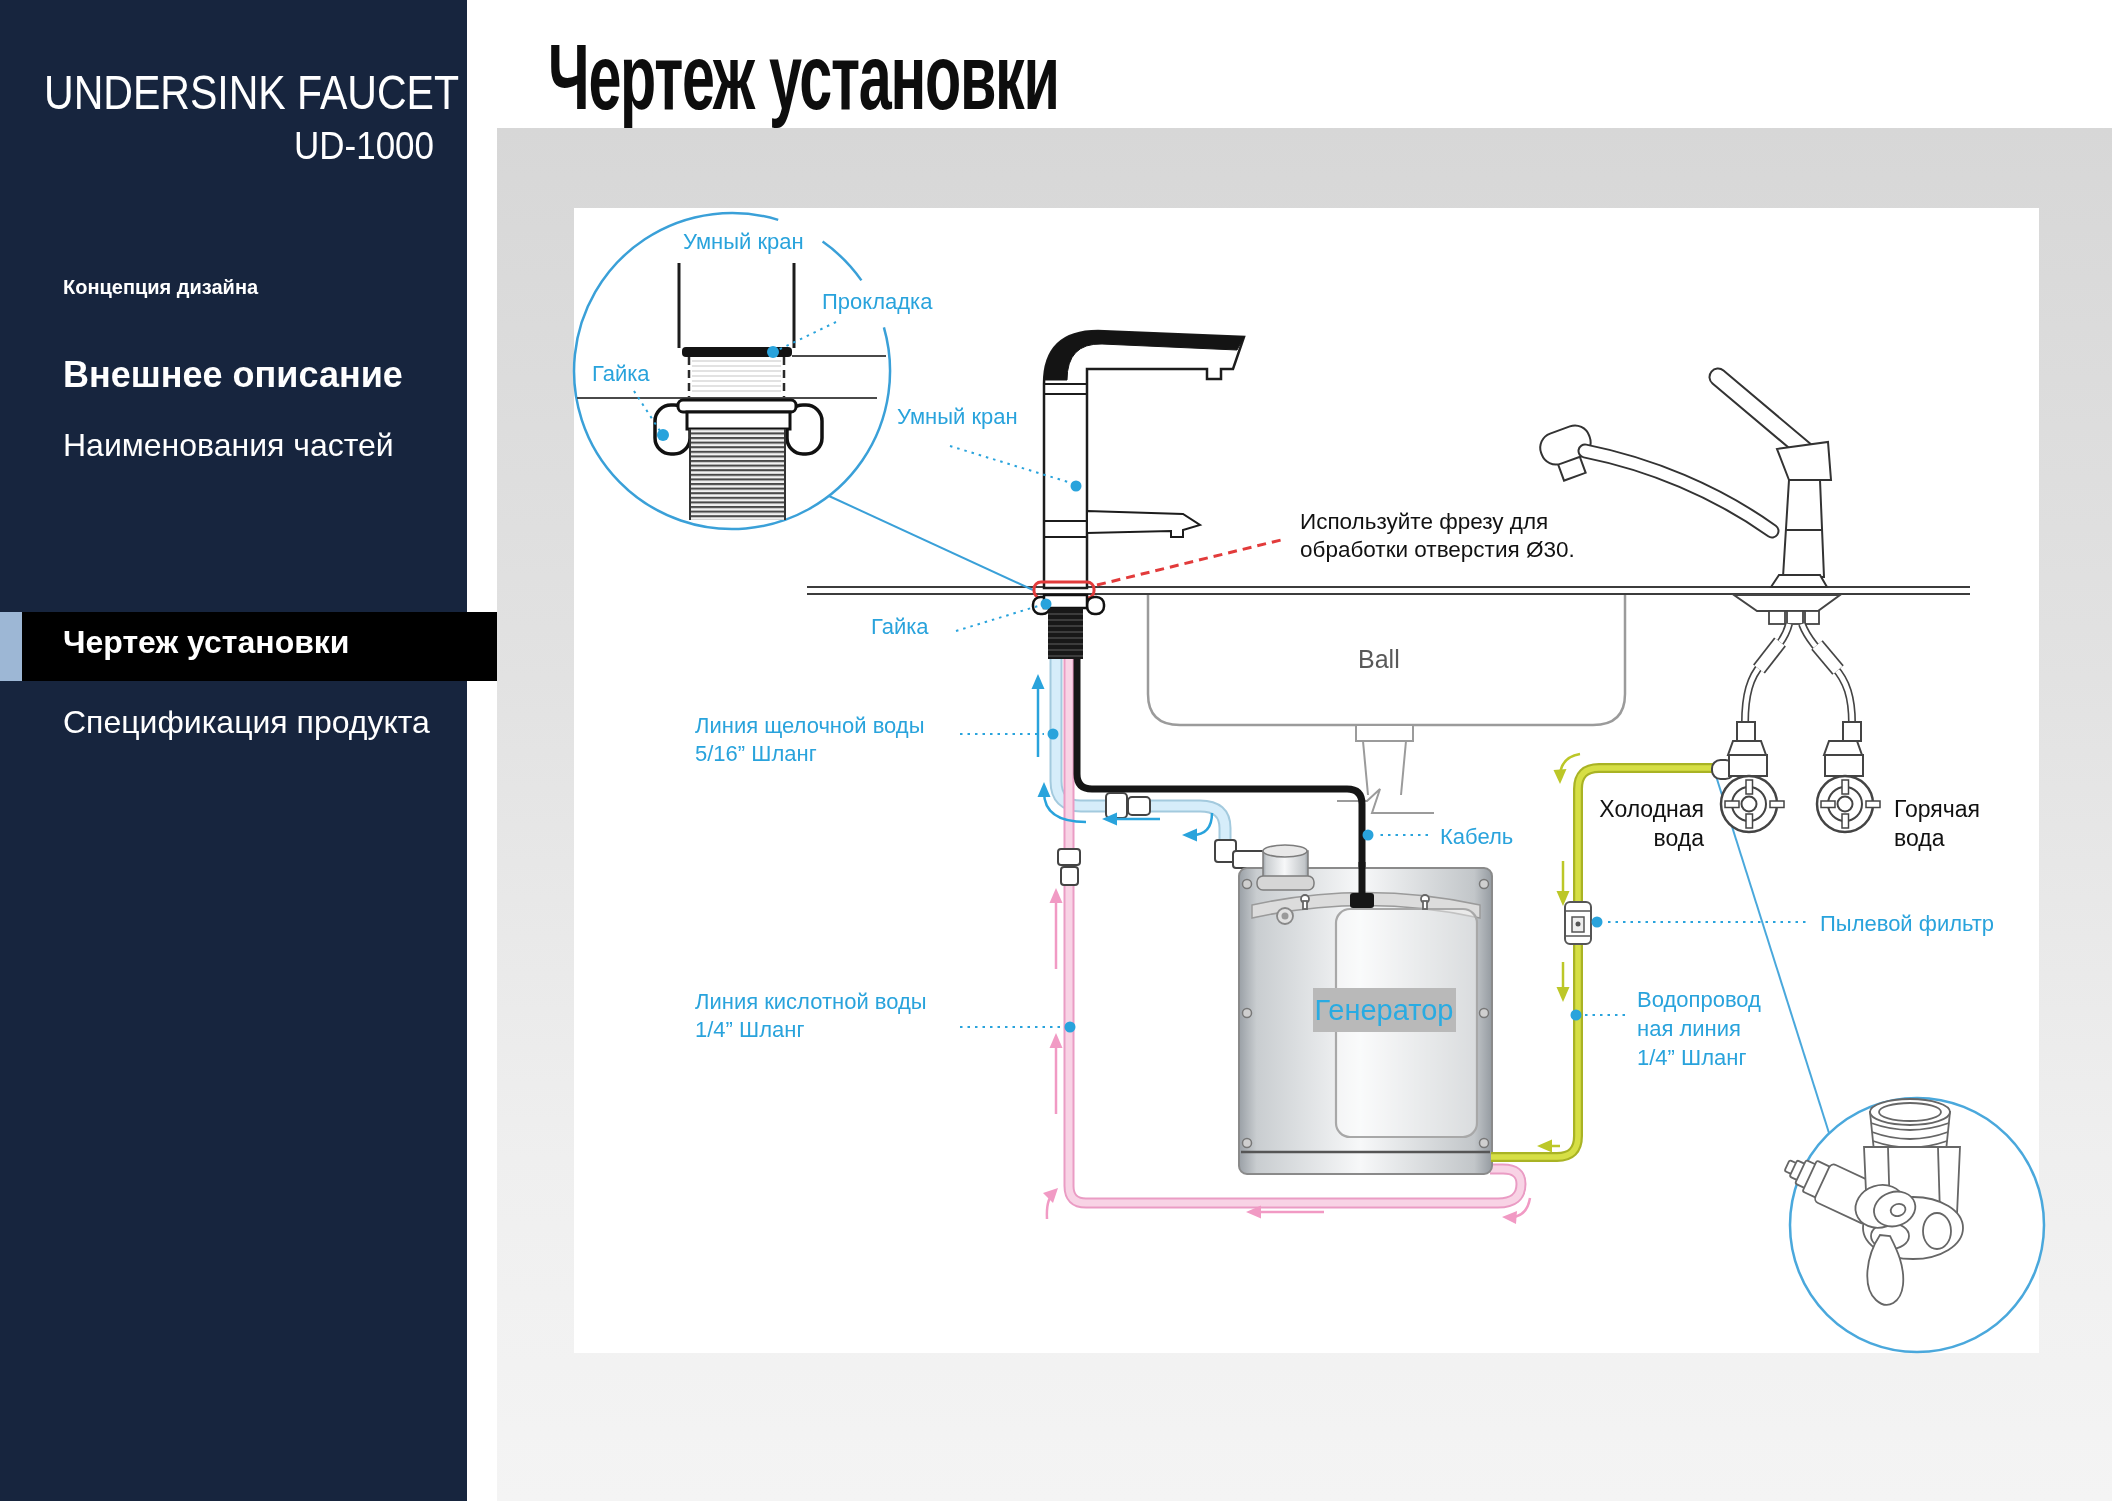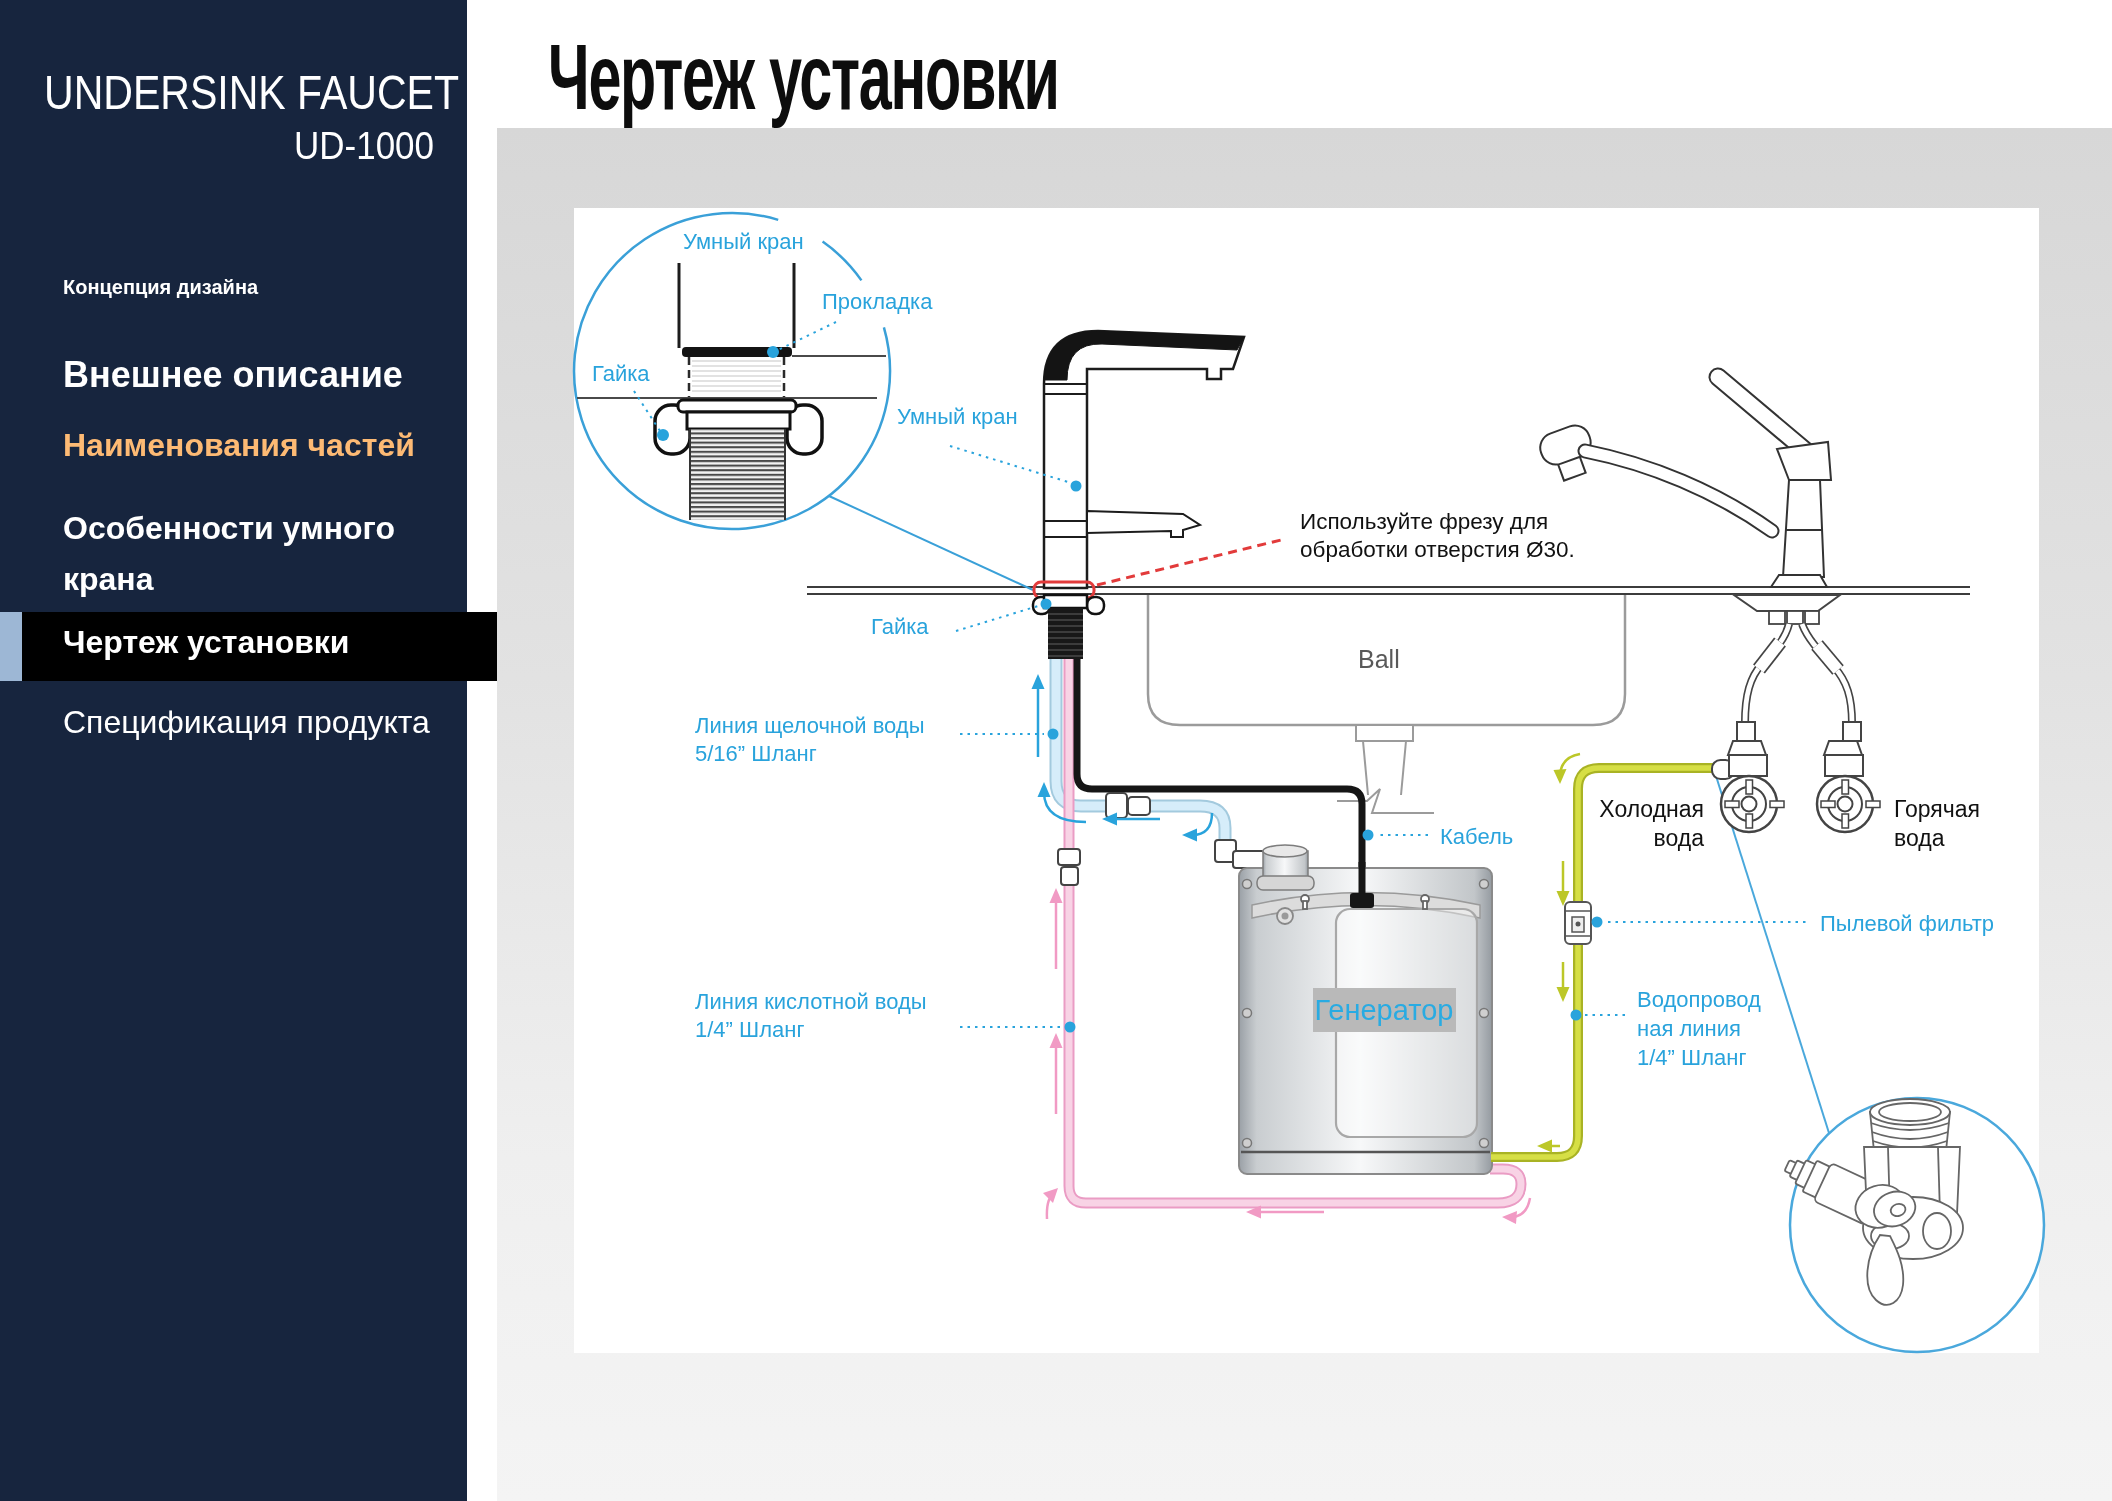--- a/index.html
+++ b/index.html
@@ -19,23 +19,22 @@
 <div class="abs" style="left:0;top:0;width:467px;height:1501px;background:#17253e;">
 
   <div class="abs" style="left:44px;top:65px;width:480px;font-size:48px;font-weight:400;color:#fff;letter-spacing:0px;transform:scaleX(0.855);transform-origin:0 0;white-space:nowrap;">UNDERSINK FAUCET</div>
 
   <div class="abs" style="left:0px;top:125px;width:434px;font-size:38px;font-weight:400;color:#fff;text-align:right;transform:scaleX(0.92);transform-origin:100% 0;">UD-1000</div>
 
   <div class="abs" style="left:63px;top:276px;font-size:20px;font-weight:bold;color:#fff;">Концепция дизайна</div>
 
   <div class="abs" style="left:63px;top:354px;font-size:36px;font-weight:bold;color:#fff;">Внешнее описание</div>
 
-  <div class="abs" style="left:63px;top:427px;font-size:32px;font-weight:bold;color:#fdba74;">Наименования частей</div>
-
-  <div class="abs" style="left:63px;top:503px;width:380px;font-size:32px;font-weight:bold;color:#fff;line-height:51px;">Особенности умного крана</div>
+  <div class="abs" style="left:63px;top:427px;font-size:32px;font-weight:normal;color:#ffffff;">Наименования частей</div>
+
 
   <div class="abs" style="left:0;top:612px;width:497px;height:69px;background:#000;"></div>
 
   <div class="abs" style="left:0;top:612px;width:22px;height:69px;background:#9db7d5;"></div>
 
   <div class="abs" style="left:63px;top:624px;font-size:32px;font-weight:bold;color:#fff;">Чертеж установки</div>
 
   <div class="abs" style="left:63px;top:704px;font-size:32px;font-weight:normal;color:#fff;">Спецификация продукта</div>
 </div>
 

